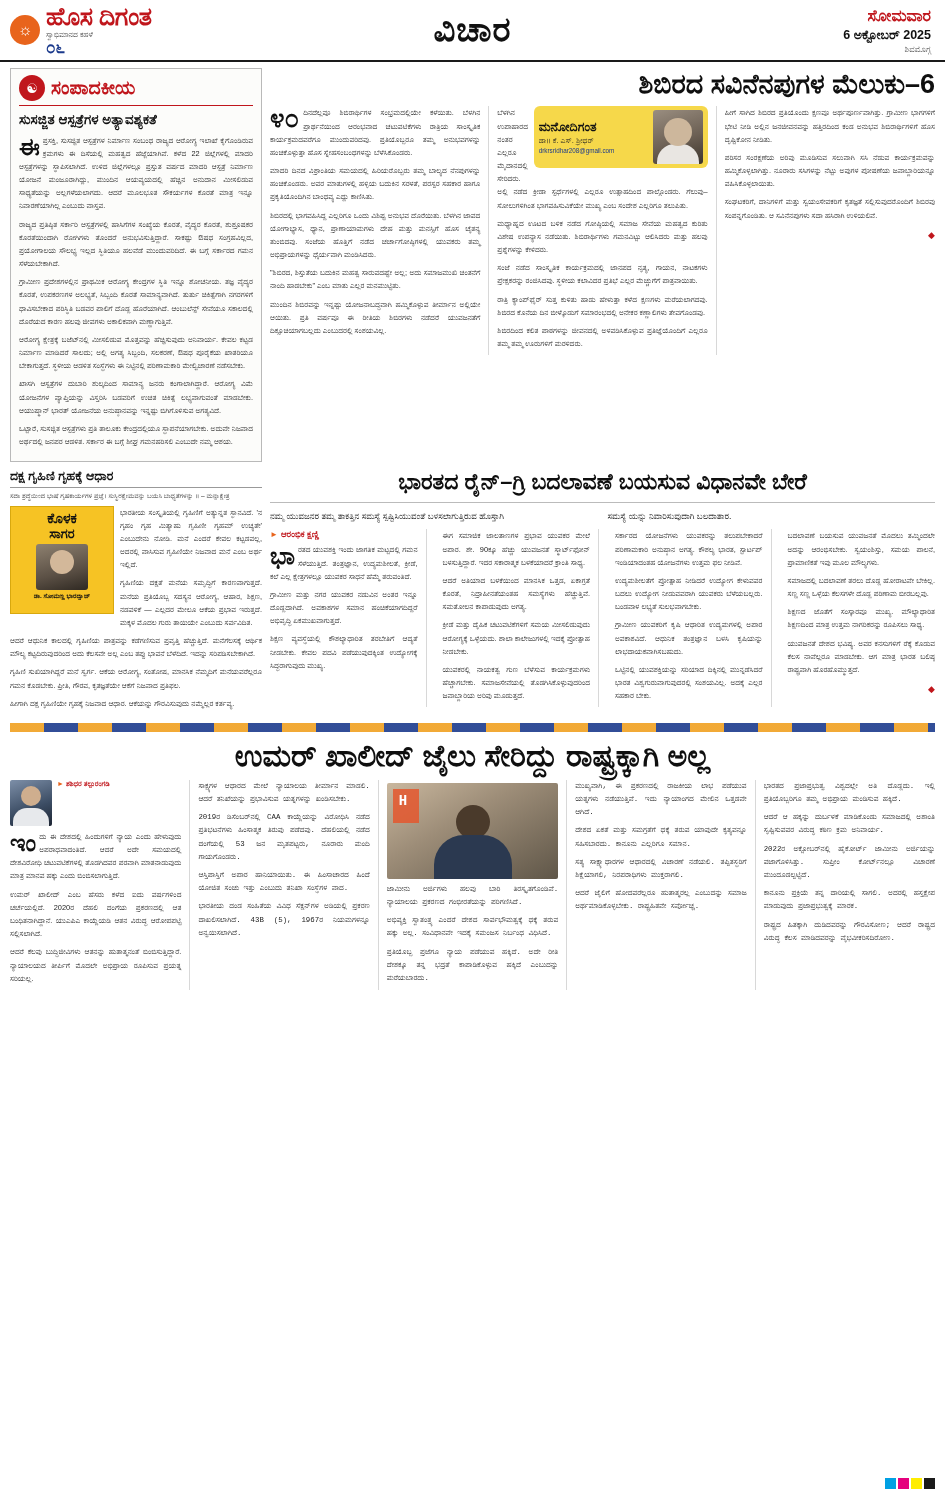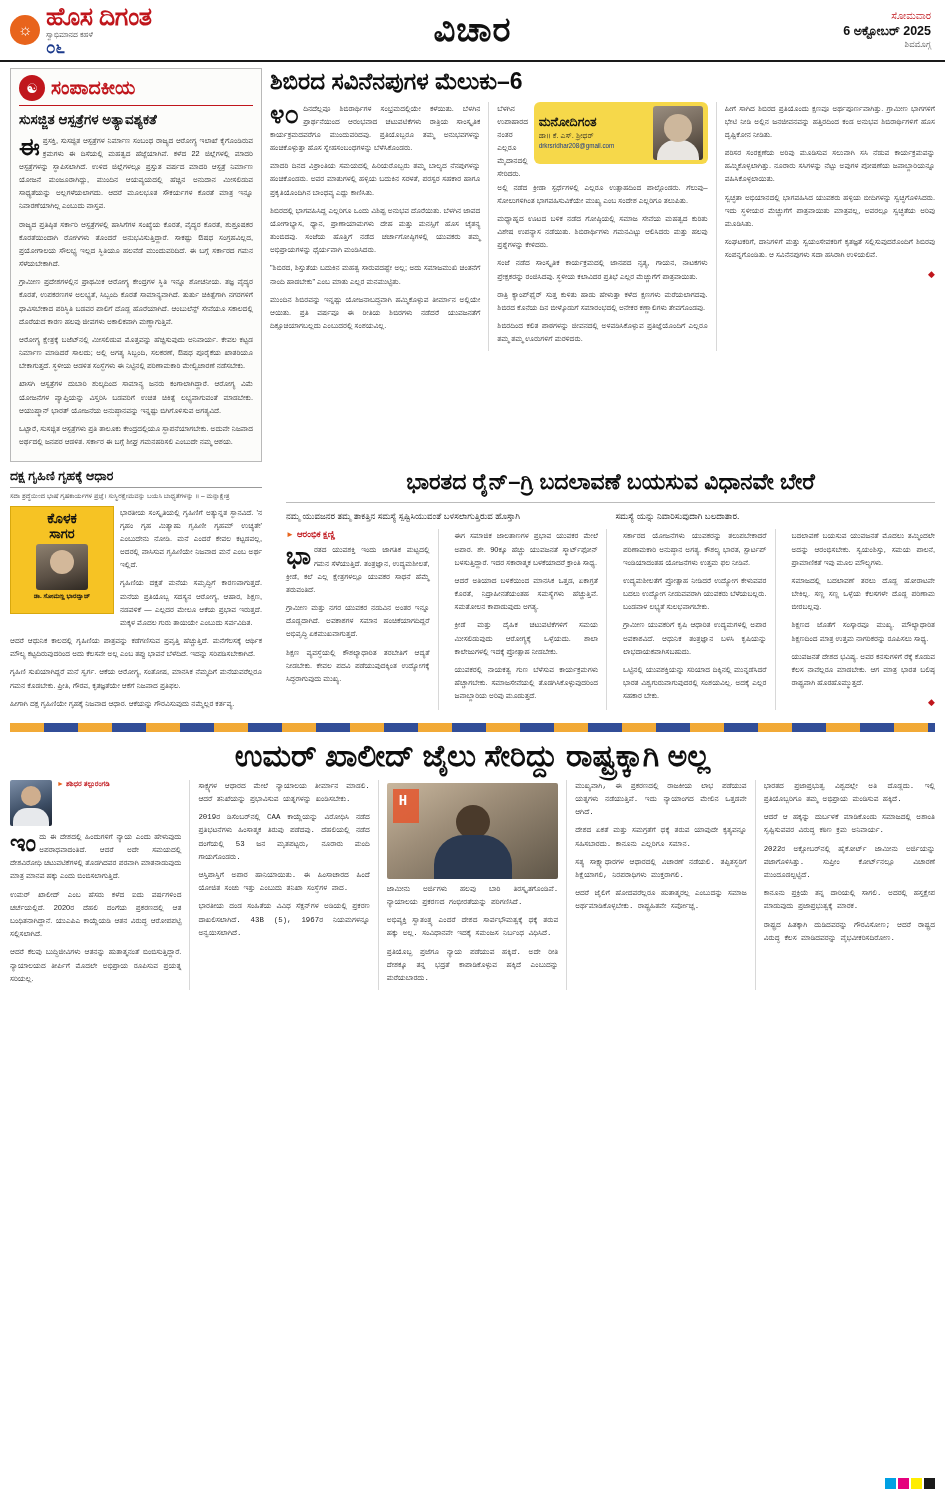--- a/index.html
+++ b/index.html
@@ -41,21 +41,21 @@
   .masthead-center {
     position: absolute; left: 0; right: 0; text-align: center;
     pointer-events: none;
   }
   .masthead-center .m-title {
     font-size: 34px; font-weight: bold; color: #111; letter-spacing: 1px;
   }
   .masthead-right {
     margin-left: auto; text-align: right; line-height: 1.35; padding-right: 4px;
   }
-  .m-day { font-size: 10px; font-weight: normal; color: #c0161c; }
+  .m-day { font-size: 16px; font-weight: bold; color: #c0161c; }
   .m-date { font-size: 12.5px; font-weight: bold; color: #111; }
   .m-place { font-size: 8.5px; color: #555; }
 
   
   .page { padding: 6px 10px 0 10px; }
 
   .top-section { display: flex; gap: 8px; }
 
   
   .edit-col { width: 252px; flex: 0 0 252px; }
@@ -88,21 +88,21 @@
   }
   .body-text p { margin: 0 0 5px 0; }
   .dropcap::first-letter {
     float: left; font-size: 24px; line-height: 0.9; font-weight: bold;
     padding: 2px 3px 0 0; color: #111;
   }
 
   
   .main-col { flex: 1; }
   .main-headline {
-    font-size: 23px; font-weight: bold; text-align: left;
+    font-size: 27px; font-weight: bold; text-align: right;
     color: #0f0f0f; line-height: 1.2; margin: 0 0 6px 0;
   }
   .main-cols {
     display: flex; gap: 8px;
   }
   .mcol { flex: 1; position: relative; }
   .mcol + .mcol { border-left: 1px solid #d8d8d8; padding-left: 8px; }
 
   
   .author-badge {
@@ -136,21 +136,21 @@
   
   .big-num {
     float: left; font-size: 26px; font-weight: bold; line-height: 0.95;
     padding: 0 4px 0 0; color: #111;
   }
   .diamond-end {
     color: #c0161c; font-size: 9px; text-align: right; margin-top: 2px;
   }
 
   
-  .mid-section { display: flex; gap: 24px; margin-top: 7px; }
+  .mid-section { display: flex; gap: 8px; margin-top: 7px; }
   .mid-left { width: 252px; flex: 0 0 252px; }
   .mid-right { flex: 1; }
 
   .mid-left-title {
     font-size: 12.5px; font-weight: bold; color: #111;
     border-bottom: 1px solid #999; padding-bottom: 3px; margin-bottom: 3px;
   }
   .mid-left-sub { font-size: 6.6px; line-height: 1.55; color: #333; margin-bottom: 4px; }
 
   .col-badge {
@@ -325,21 +325,20 @@
             <p>ಸಂಜೆ ನಡೆದ ಸಾಂಸ್ಕೃತಿಕ ಕಾರ್ಯಕ್ರಮದಲ್ಲಿ ಜಾನಪದ ನೃತ್ಯ, ಗಾಯನ, ನಾಟಕಗಳು ಪ್ರೇಕ್ಷಕರನ್ನು ರಂಜಿಸಿದವು. ಸ್ಥಳೀಯ ಕಲಾವಿದರ ಪ್ರತಿಭೆ ಎಲ್ಲರ ಮೆಚ್ಚುಗೆಗೆ ಪಾತ್ರವಾಯಿತು.</p>
             <p>ರಾತ್ರಿ ಕ್ಯಾಂಪ್‌ಫೈರ್ ಸುತ್ತ ಕುಳಿತು ಹಾಡು ಹೇಳುತ್ತಾ ಕಳೆದ ಕ್ಷಣಗಳು ಮರೆಯಲಾಗದವು. ಶಿಬಿರದ ಕೊನೆಯ ದಿನ ಬೀಳ್ಕೊಡುಗೆ ಸಮಾರಂಭದಲ್ಲಿ ಅನೇಕರ ಕಣ್ಣಾಲಿಗಳು ತೇವಗೊಂಡವು.</p>
             <p>ಶಿಬಿರದಿಂದ ಕಲಿತ ಪಾಠಗಳನ್ನು ಜೀವನದಲ್ಲಿ ಅಳವಡಿಸಿಕೊಳ್ಳುವ ಪ್ರತಿಜ್ಞೆಯೊಂದಿಗೆ ಎಲ್ಲರೂ ತಮ್ಮ ತಮ್ಮ ಊರುಗಳಿಗೆ ಮರಳಿದರು.</p>
           </div>
         </div>
 
         <div class="mcol">
           <div class="body-text">
             <p>ಹೀಗೆ ಸಾಗಿದ ಶಿಬಿರದ ಪ್ರತಿಯೊಂದು ಕ್ಷಣವೂ ಅರ್ಥಪೂರ್ಣವಾಗಿತ್ತು. ಗ್ರಾಮೀಣ ಭಾಗಗಳಿಗೆ ಭೇಟಿ ನೀಡಿ ಅಲ್ಲಿನ ಜನಜೀವನವನ್ನು ಹತ್ತಿರದಿಂದ ಕಂಡ ಅನುಭವ ಶಿಬಿರಾರ್ಥಿಗಳಿಗೆ ಹೊಸ ದೃಷ್ಟಿಕೋನ ನೀಡಿತು.</p>
             <p>ಪರಿಸರ ಸಂರಕ್ಷಣೆಯ ಅರಿವು ಮೂಡಿಸುವ ಸಲುವಾಗಿ ಸಸಿ ನೆಡುವ ಕಾರ್ಯಕ್ರಮವನ್ನು ಹಮ್ಮಿಕೊಳ್ಳಲಾಗಿತ್ತು. ನೂರಾರು ಸಸಿಗಳನ್ನು ನೆಟ್ಟು ಅವುಗಳ ಪೋಷಣೆಯ ಜವಾಬ್ದಾರಿಯನ್ನೂ ವಹಿಸಿಕೊಳ್ಳಲಾಯಿತು.</p>
-            <p>ಸ್ವಚ್ಛತಾ ಅಭಿಯಾನದಲ್ಲಿ ಭಾಗವಹಿಸಿದ ಯುವಕರು ಹಳ್ಳಿಯ ಬೀದಿಗಳನ್ನು ಸ್ವಚ್ಛಗೊಳಿಸಿದರು. ಇದು ಸ್ಥಳೀಯರ ಮೆಚ್ಚುಗೆಗೆ ಪಾತ್ರವಾಯಿತು ಮಾತ್ರವಲ್ಲ, ಅವರಲ್ಲೂ ಸ್ವಚ್ಛತೆಯ ಅರಿವು ಮೂಡಿಸಿತು.</p>
             <p>ಸಂಘಟಕರಿಗೆ, ದಾನಿಗಳಿಗೆ ಮತ್ತು ಸ್ವಯಂಸೇವಕರಿಗೆ ಕೃತಜ್ಞತೆ ಸಲ್ಲಿಸುವುದರೊಂದಿಗೆ ಶಿಬಿರವು ಸಂಪನ್ನಗೊಂಡಿತು. ಆ ಸವಿನೆನಪುಗಳು ಸದಾ ಹಸಿರಾಗಿ ಉಳಿಯಲಿವೆ.</p>
             <div class="diamond-end">◆</div>
           </div>
         </div>
 
       </div>
     </div>
   </div>
 
   <div class="mid-section">

